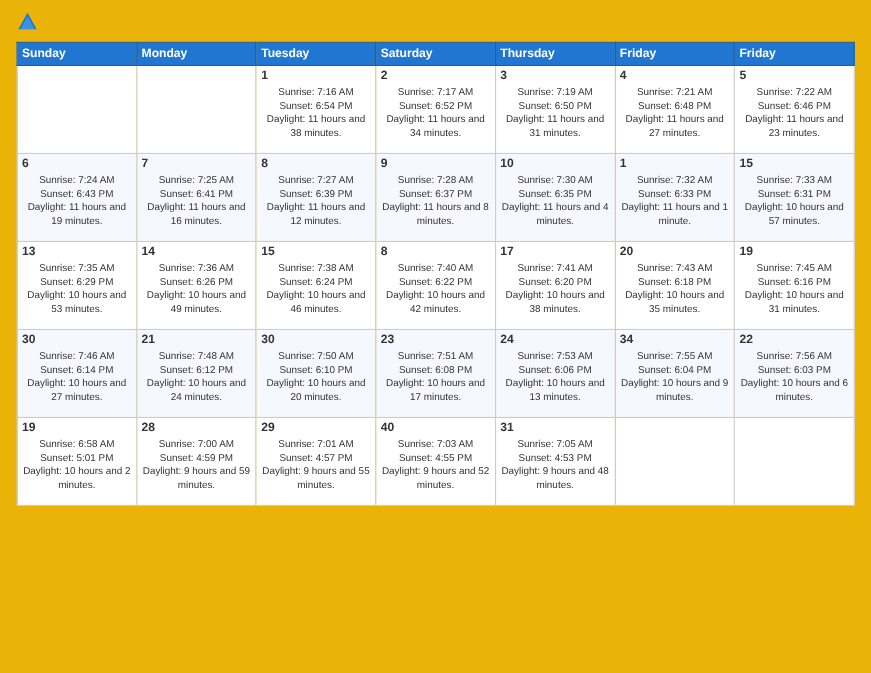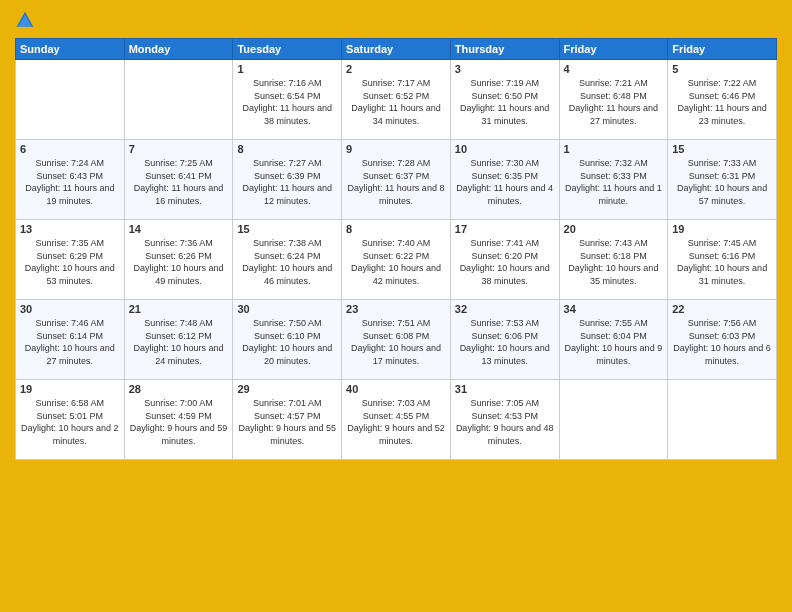--- a/index.html
+++ b/index.html
@@ -234,21 +234,21 @@
           </td>
           <td>
             <div class="day-num">30</div>
             <div class="day-info">Sunrise: 7:50 AM<br>Sunset: 6:10 PM<br>Daylight: 10 hours and 20 minutes.</div>
           </td>
           <td>
             <div class="day-num">23</div>
             <div class="day-info">Sunrise: 7:51 AM<br>Sunset: 6:08 PM<br>Daylight: 10 hours and 17 minutes.</div>
           </td>
           <td>
-            <div class="day-num">32</div>
+            <div class="day-num">24</div>
             <div class="day-info">Sunrise: 7:53 AM<br>Sunset: 6:06 PM<br>Daylight: 10 hours and 13 minutes.</div>
           </td>
           <td>
             <div class="day-num">34</div>
             <div class="day-info">Sunrise: 7:55 AM<br>Sunset: 6:04 PM<br>Daylight: 10 hours and 9 minutes.</div>
           </td>
           <td>
             <div class="day-num">22</div>
             <div class="day-info">Sunrise: 7:56 AM<br>Sunset: 6:03 PM<br>Daylight: 10 hours and 6 minutes.</div>
           </td>

